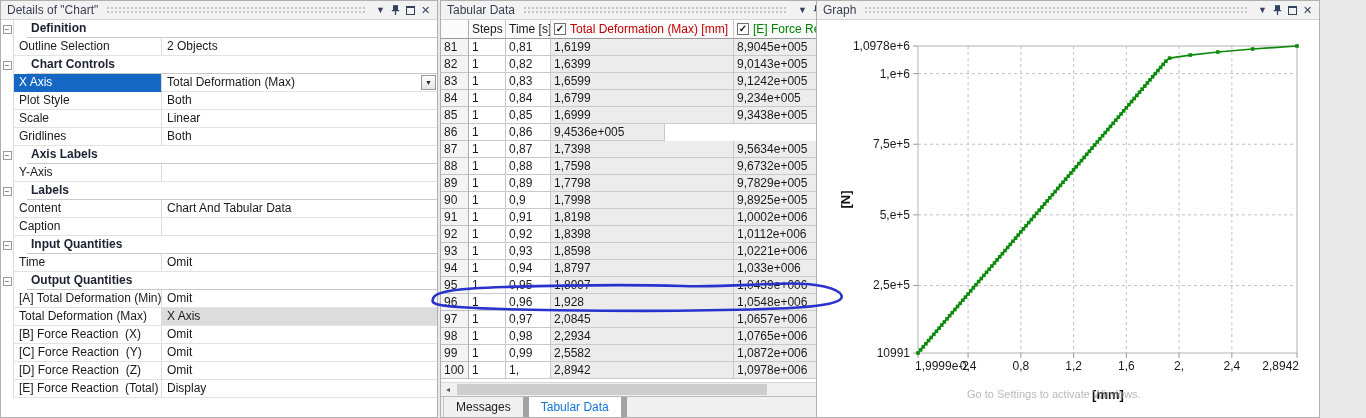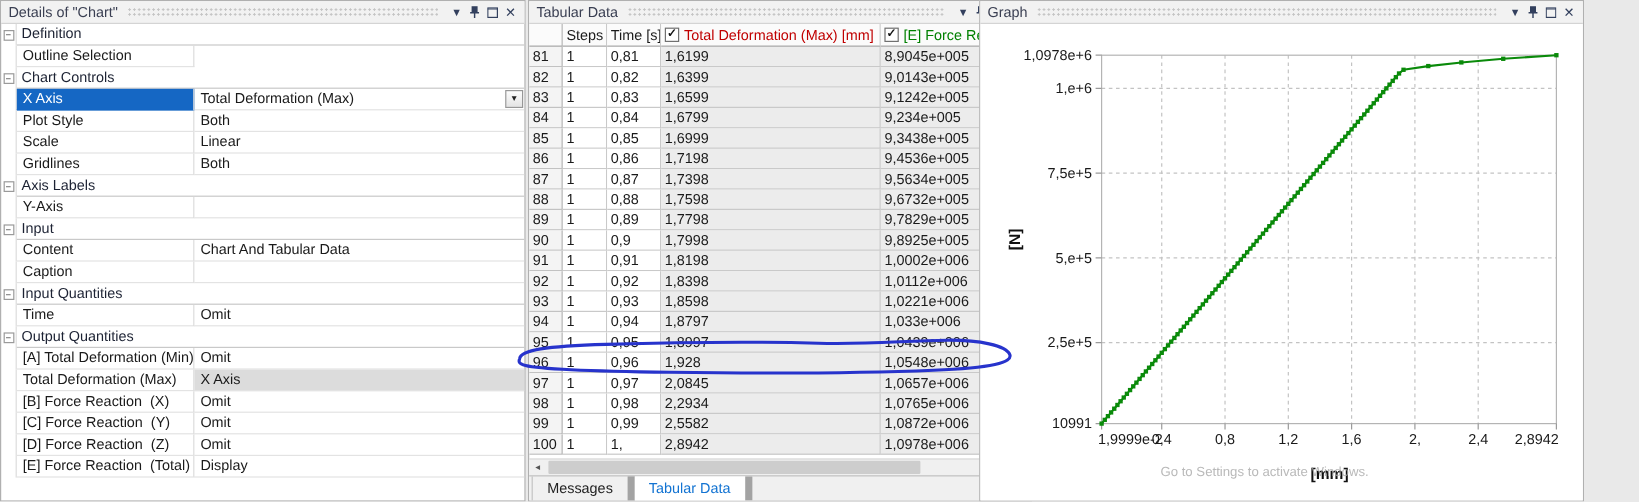--- a/index.html
+++ b/index.html
@@ -31,21 +31,21 @@
             color:#33405e; font-size:9px; cursor:default; }
   .winbtn.close { font-size:11px; }
   .winbtn svg { display:block; }
 
   
   #details-body { flex:1; overflow:hidden; }
   .d-row { display:flex; height:18px; line-height:17px; }
   .d-gutter { flex:0 0 13px; border-right:1px solid #dcdcdc; display:flex; align-items:center; justify-content:center; }
   .d-minus { width:9px; height:9px; border:1px solid #9a9a9a; background:#fff; font-size:8px; line-height:7px;
              text-align:center; color:#333; }
-  .d-sechdr { flex:1; font-weight:normal; padding-left:4px; border-bottom:1px solid #c9c9c9; color:#1c2233; white-space:pre; overflow:hidden; }
+  .d-sechdr { flex:1; font-weight:bold; padding-left:4px; border-bottom:1px solid #c9c9c9; color:#1c2233; white-space:pre; overflow:hidden;margin-left:13px; }
   .d-label { flex:0 0 148px; padding-left:5px; border-right:1px solid #dcdcdc; border-bottom:1px solid #e3e3e3; white-space:pre; overflow:hidden; }
   .d-value { flex:1; padding-left:5px; border-bottom:1px solid #e3e3e3; white-space:pre; overflow:hidden; position:relative; }
   .d-label.sel { background:#1567c4; color:#fff; border-bottom-color:#1567c4; }
   .d-value.gray { background:#dcdcdc; }
   .combo-btn { position:absolute; right:1px; top:1px; width:15px; height:15px;
                border:1px solid #979797; background:linear-gradient(#fdfdfd,#e4e4e4);
                font-size:7px; color:#222; display:flex; align-items:center; justify-content:center; }
 
   
   #tab-area { flex:1; display:flex; flex-direction:column; overflow:hidden; position:relative; }
@@ -119,20 +119,21 @@
   <div id="details-body">
       <div class="d-row">
         <div class="d-gutter">
           <div class="d-minus">−</div>
         </div>
         <div class="d-sechdr">Definition</div>
       </div>
       <div class="d-row">
         <div class="d-gutter"></div>
         <div class="d-label">Outline Selection</div>
+        <div class="d-value">2 Objects</div>
       </div>
       <div class="d-row">
         <div class="d-gutter">
           <div class="d-minus">−</div>
         </div>
         <div class="d-sechdr">Chart Controls</div>
       </div>
       <div class="d-row">
         <div class="d-gutter"></div>
         <div class="d-label sel">X Axis</div>
@@ -161,21 +162,21 @@
       </div>
       <div class="d-row">
         <div class="d-gutter"></div>
         <div class="d-label">Y-Axis</div>
         <div class="d-value"></div>
       </div>
       <div class="d-row">
         <div class="d-gutter">
           <div class="d-minus">−</div>
         </div>
-        <div class="d-sechdr">Input</div>
+        <div class="d-sechdr">Labels</div>
       </div>
       <div class="d-row">
         <div class="d-gutter"></div>
         <div class="d-label">Content</div>
         <div class="d-value">Chart And Tabular Data</div>
       </div>
       <div class="d-row">
         <div class="d-gutter"></div>
         <div class="d-label">Caption</div>
         <div class="d-value"></div>
@@ -299,21 +300,20 @@
           <div class="tc num">85</div>
           <div class="tc steps">1</div>
           <div class="tc time">0,85</div>
           <div class="tc deform">1,6999</div>
           <div class="tc force">9,3438e+005</div>
         </div>
         <div class="t-row">
           <div class="tc num">86</div>
           <div class="tc steps">1</div>
           <div class="tc time">0,86</div>
-          <div class="tc deform">1,7198</div>
           <div class="tc force">9,4536e+005</div>
         </div>
         <div class="t-row">
           <div class="tc num">87</div>
           <div class="tc steps">1</div>
           <div class="tc time">0,87</div>
           <div class="tc deform">1,7398</div>
           <div class="tc force">9,5634e+005</div>
         </div>
         <div class="t-row">

